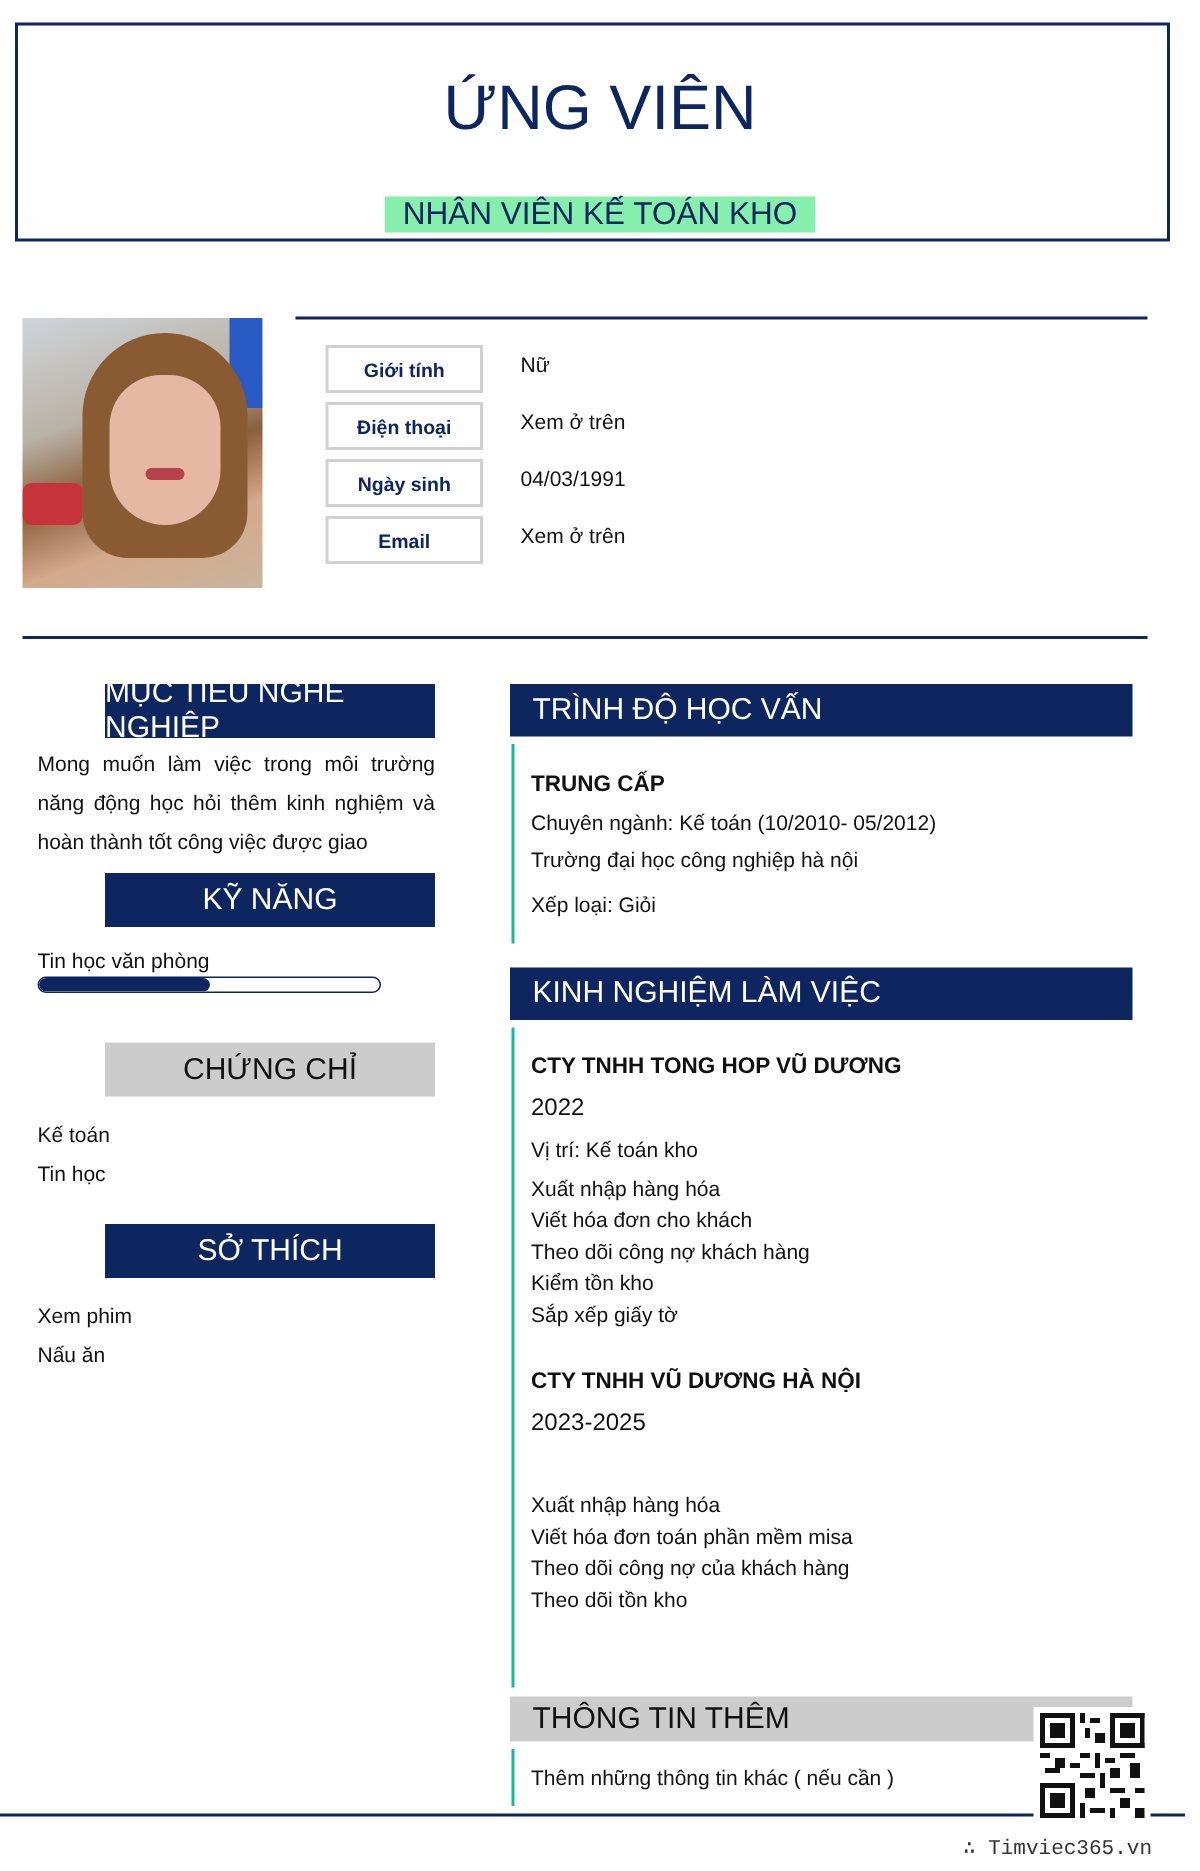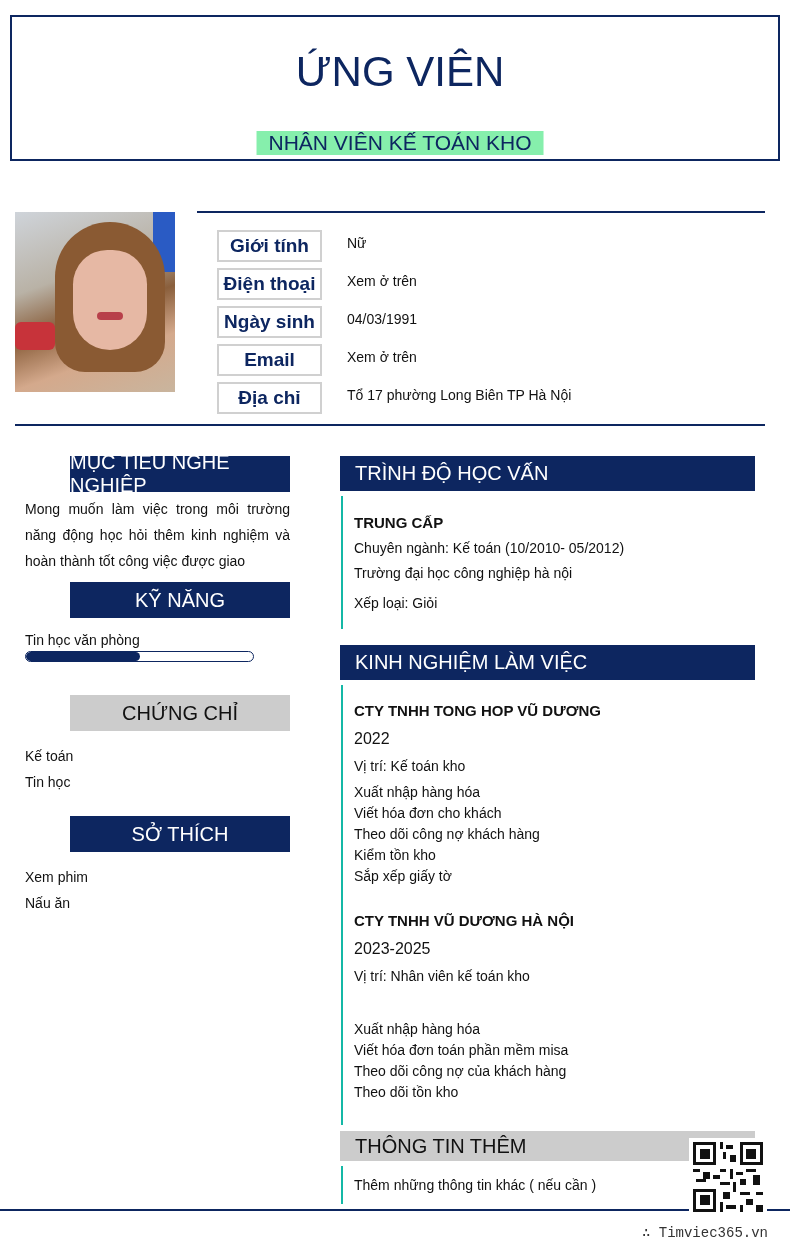--- a/index.html
+++ b/index.html
@@ -29,21 +29,21 @@
   .photo .face { position:absolute; left:58px; top:38px; width:74px; height:100px; border-radius:37px 37px 40px 40px; background:#e6b8a4; }
   .photo .lips { position:absolute; left:82px; top:100px; width:26px; height:8px; border-radius:6px; background:#b8404a; }
   .photo .sky  { position:absolute; right:0; top:0; width:22px; height:60px; background:#2a5bc4; }
   .photo .car  { position:absolute; left:0; top:110px; width:40px; height:28px; background:#c7333a; border-radius:6px; }
 
   .info-topline { position: absolute; left: 197px; top: 211px; width: 568px; height: 2px; background: #0d2660; }
   .info-rows { position: absolute; left: 217px; top: 227px; }
   .info-row { display: flex; align-items: center; height: 38px; }
   .info-label {
     width: 105px; height: 32px; border: 2px solid #d0d0d0; color: #0d2660;
-    font-weight: bold; font-size: 19px; display: flex; align-items: center; justify-content: center;
+    font-weight: bold; font-size: 13px; display: flex; align-items: center; justify-content: center;
   }
   .info-value { margin-left: 25px; font-size: 14px; color: #111; margin-top: -6px; }
 
   .divider { position: absolute; left: 15px; top: 424px; width: 750px; height: 2px; background: #0d2660; }
 
   .left-col { position: absolute; left: 25px; top: 456px; width: 265px; }
   .sec-head {
     height: 36px; background: #0d2660; color: #fff; font-size: 20px;
     display: flex; align-items: center; justify-content: center; margin-left: 45px;
   }
@@ -106,24 +106,20 @@
     <div class="info-label">Điện thoại</div>
     <div class="info-value">Xem ở trên</div>
   </div>
   <div class="info-row">
     <div class="info-label">Ngày sinh</div>
     <div class="info-value">04/03/1991</div>
   </div>
   <div class="info-row">
     <div class="info-label">Email</div>
     <div class="info-value">Xem ở trên</div>
-  </div>
-  <div class="info-row">
-    <div class="info-label">Địa chỉ</div>
-    <div class="info-value">Tổ 17 phường Long Biên TP Hà Nội</div>
   </div>
 </div>
 
 <div class="divider"></div>
 
 <div class="left-col">
   <div class="sec-head">MỤC TIÊU NGHỀ NGHIỆP</div>
   <div class="objective">Mong muốn làm việc trong môi trường năng động học hỏi thêm kinh nghiệm và hoàn thành tốt công việc được giao</div>
 
   <div class="sec-head" style="margin-top:8px;">KỸ NĂNG</div>
@@ -162,21 +158,20 @@
     <div class="tasks" style="margin-top:8px;">
       <div>Xuất nhập hàng hóa</div>
       <div>Viết hóa đơn cho khách</div>
       <div>Theo dõi công nợ khách hàng</div>
       <div>Kiểm tồn kho</div>
       <div>Sắp xếp giấy tờ</div>
     </div>
 
     <div class="job-title" style="margin-top:25px;">CTY TNHH VŨ DƯƠNG HÀ NỘI</div>
     <div class="job-year" style="margin-top:11px;">2023-2025</div>
-    <div class="rline" style="margin-top:10px;">Vị trí: Nhân viên kế toán kho</div>
     <div class="tasks" style="margin-top:35px;">
       <div>Xuất nhập hàng hóa</div>
       <div>Viết hóa đơn toán phần mềm misa</div>
       <div>Theo dõi công nợ của khách hàng</div>
       <div>Theo dõi tồn kho</div>
     </div>
   </div>
 
   <div class="rhead gray" style="margin-top:6px; height:30px;">THÔNG TIN THÊM</div>
   <div class="rbody" style="margin-top:5px; height:38px; display:flex; align-items:center;">

